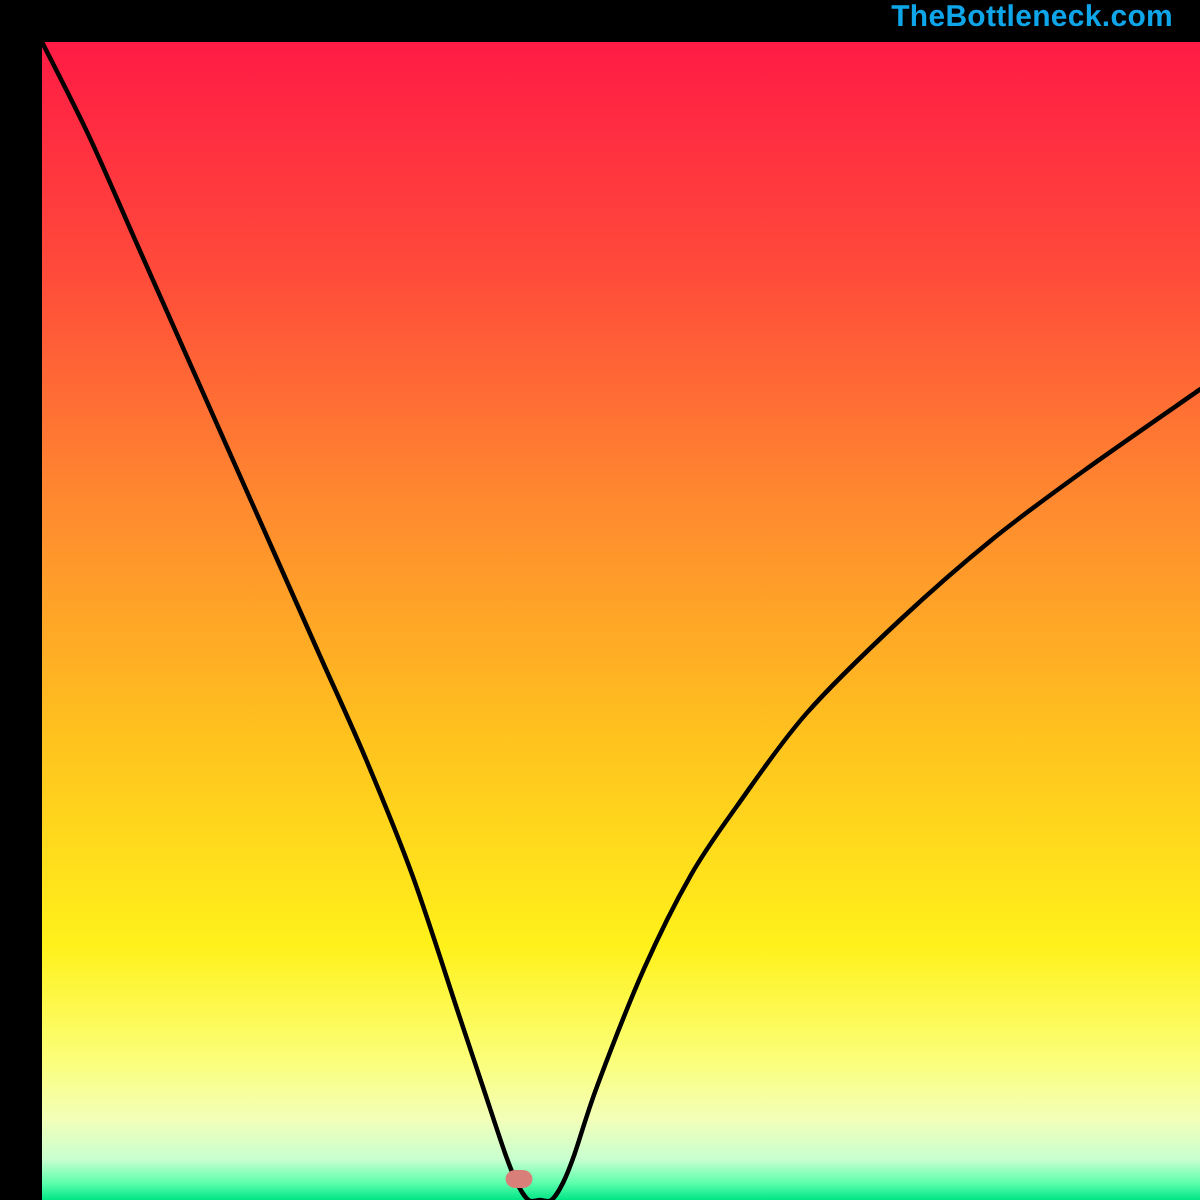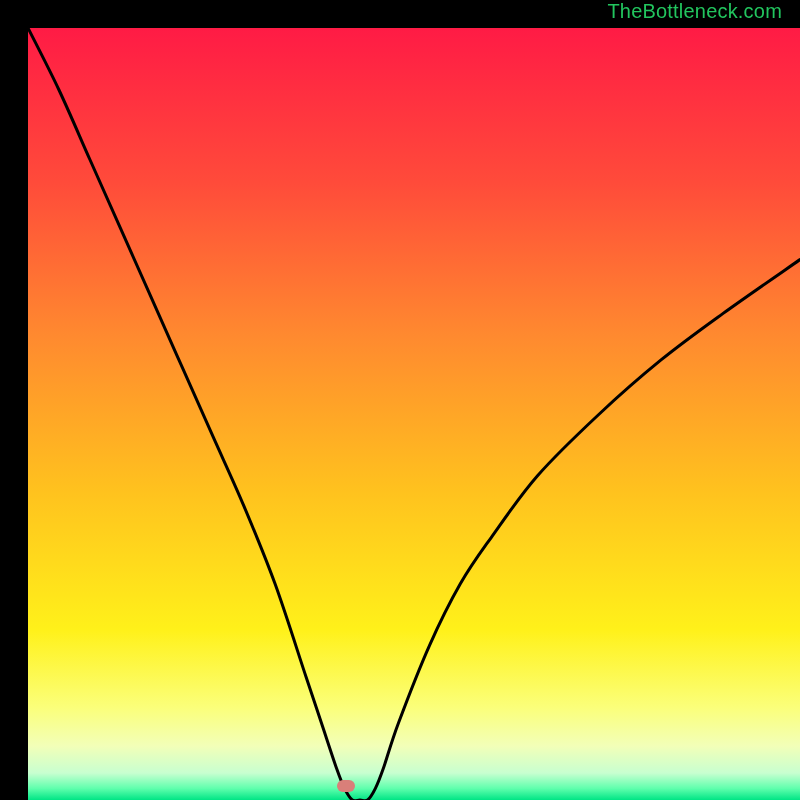--- a/index.html
+++ b/index.html
@@ -23,23 +23,23 @@
     position: absolute;
     left: 14px;
     top: 14px;
     width: 772px;
     height: 772px;
   }
   .watermark {
     position: absolute;
     top: 0px;
     right: 18px;
-    color: #22c55e;
+    color: #0ea5e9;
     font-size: 20px;
-    font-weight: 400;
+    font-weight: 700;
     letter-spacing: 0.2px;
   }
   .marker {
     position: absolute;
     width: 18px;
     height: 12px;
     border-radius: 6px;
     transform: translate(-50%, -50%);
   }
 </style>

